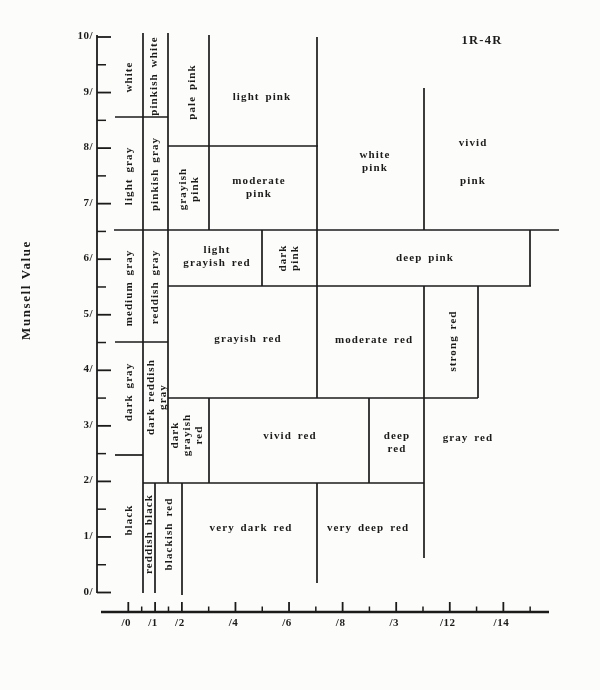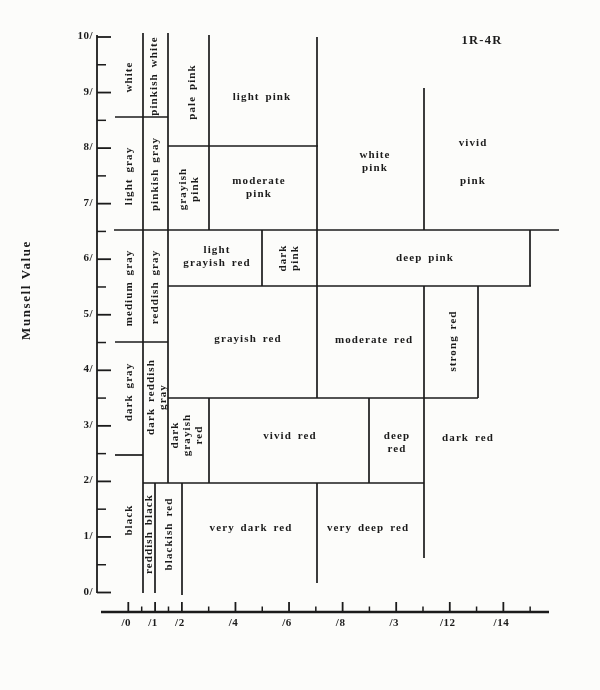--- a/index.html
+++ b/index.html
@@ -175,21 +175,21 @@
         <span style="display: block;">red</span>
       </div>
       <div class="lbl" style="left: 290px; top: 435px;">
         <span style="display: block;">vivid red</span>
       </div>
       <div class="lbl" style="left: 397px; top: 442px;">
         <span style="display: block;">deep</span>
         <span style="display: block;">red</span>
       </div>
       <div class="lbl" style="left: 468px; top: 437px;">
-        <span style="display: block;">dark red</span>
+        <span style="display: block;">gray red</span>
       </div>
       <div class="lbl v" style="left: 128px; top: 520px;">
         <span style="display: block;">black</span>
       </div>
       <div class="lbl v" style="left: 148px; top: 534px;">
         <span style="display: block;">reddish black</span>
       </div>
       <div class="lbl v" style="left: 168px; top: 534px;">
         <span style="display: block;">blackish red</span>
       </div>

